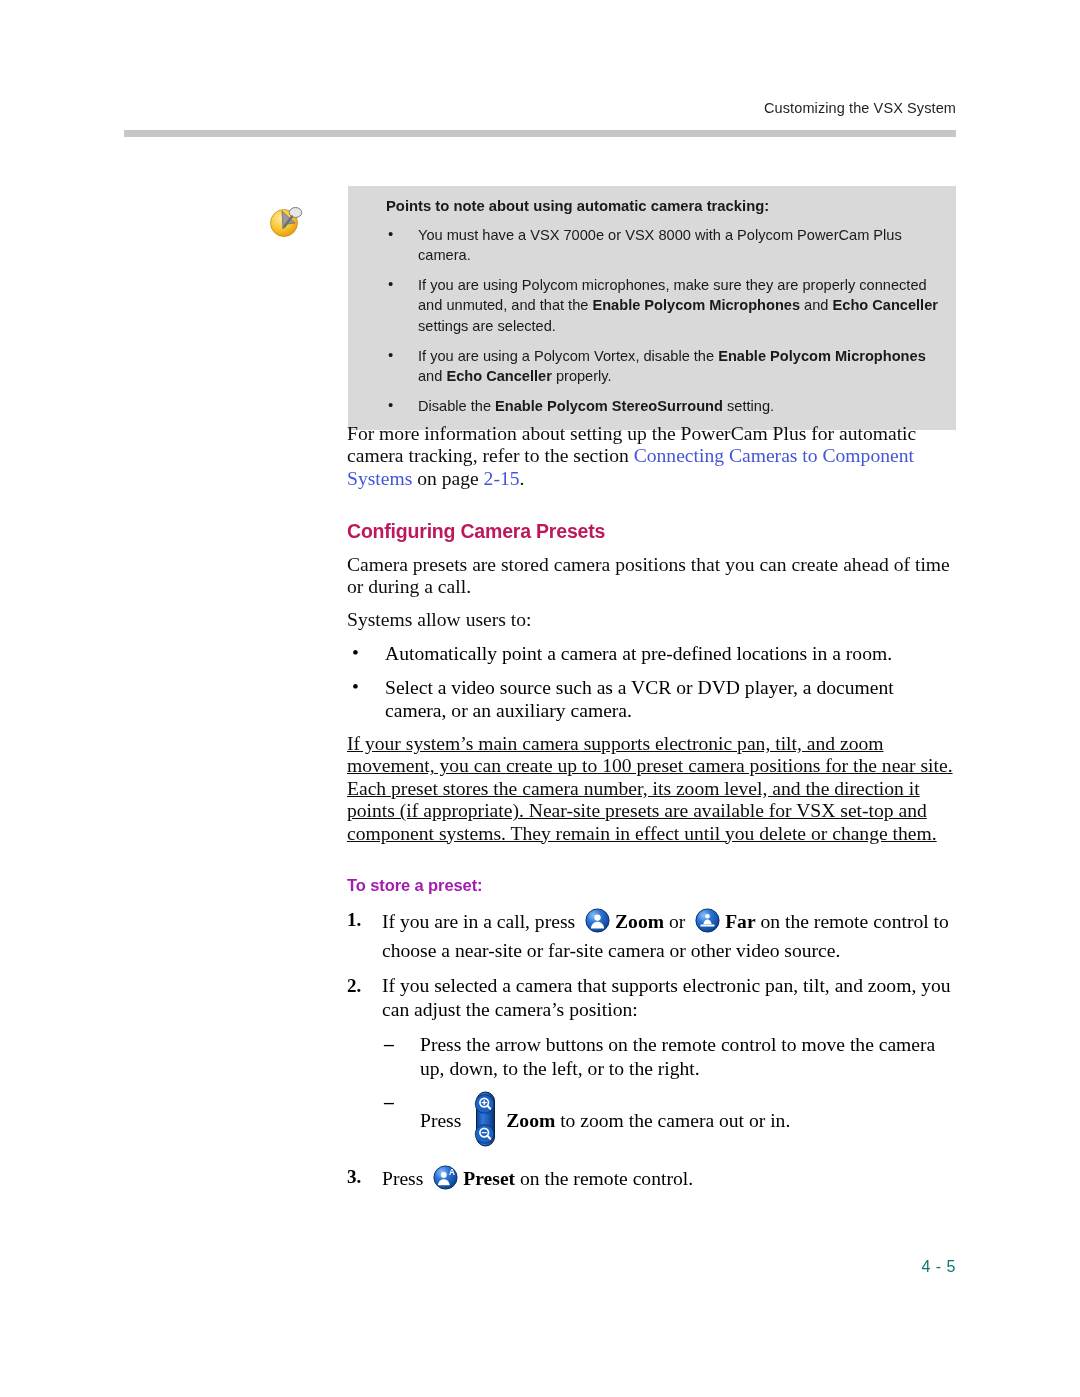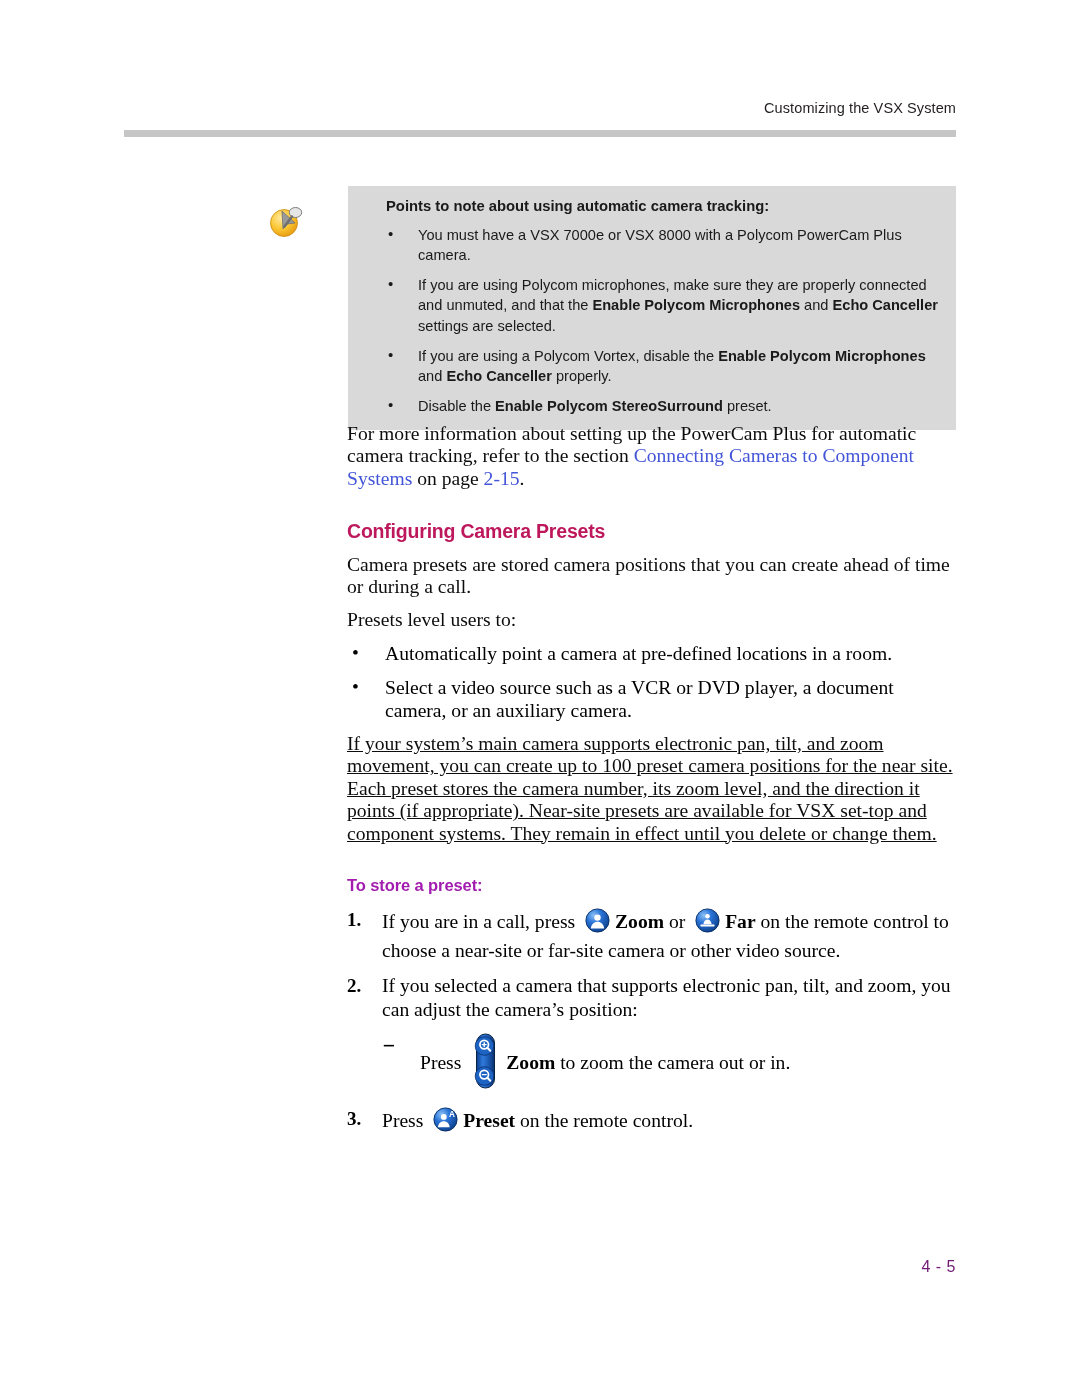--- a/index.html
+++ b/index.html
@@ -208,21 +208,21 @@
   }
 
   .page-num {
     position: absolute;
     left: 846px;
     top: 1258px;
     width: 110px;
     text-align: right;
     font-family: "Liberation Sans", "DejaVu Sans", sans-serif;
     font-size: 16px;
-    color: #701a75;
+    color: #0f766e;
     letter-spacing: 0.5px;
   }
 </style>
 </head>
 <body>
 
 <div class="page-header">Customizing the VSX System</div>
 <div class="header-rule"></div>
 
 <div class="note-wrap">
@@ -241,35 +241,35 @@
       <path d="M24 12.5 L16.5 22.5" stroke="#6e6e6e" stroke-width="2.4" stroke-linecap="round"></path>
     </svg>
   </div>
 
   <div class="note-box">
     <div class="note-title">Points to note about using automatic camera tracking:</div>
     <ul class="note-list">
         <li><span class="bullet">•</span><span>You must have a VSX 7000e or VSX 8000 with a Polycom PowerCam Plus camera.</span></li>
         <li><span class="bullet">•</span><span>If you are using Polycom microphones, make sure they are properly connected and unmuted, and that the </span><b>Enable Polycom Microphones</b><span> and </span><b>Echo Canceller</b><span> settings are selected.</span></li>
         <li><span class="bullet">•</span><span>If you are using a Polycom Vortex, disable the </span><b>Enable Polycom Microphones</b><span> and </span><b>Echo Canceller</b><span> properly.</span></li>
-        <li><span class="bullet">•</span><span>Disable the </span><b>Enable Polycom StereoSurround</b><span> preset.</span></li>
+        <li><span class="bullet">•</span><span>Disable the </span><b>Enable Polycom StereoSurround</b><span> setting.</span></li>
       </ul>
   </div>
 </div>
 
 <div class="body-col">
 
   <p class="body para-ref">
     <span>For more information about setting up the PowerCam Plus for automatic camera tracking, refer to the section </span><a class="xref" href="#">Connecting Cameras to Component Systems</a><span> on page </span><a class="xref" href="#">2-15</a><span>.</span>
   </p>
 
   <div class="sec-head">Configuring Camera Presets</div>
 
   <p class="body para-1">Camera presets are stored camera positions that you can create ahead of time or during a call.</p>
-  <p class="body para-2">Presets level users to:</p>
+  <p class="body para-2">Systems allow users to:</p>
 
   <ul class="body-list">
       <li><span class="bullet">•</span><span>Automatically point a camera at pre-defined locations in a room.</span></li>
       <li><span class="bullet">•</span><span>Select a video source such as a VCR or DVD player, a document camera, or an auxiliary camera.</span></li>
     </ul>
 
   <p class="body para-3">If your system’s main camera supports electronic pan, tilt, and zoom movement, you can create up to 100 preset camera positions for the near site. Each preset stores the camera number, its zoom level, and the direction it points (if appropriate). Near-site presets are available for VSX set-top and component systems. They remain in effect until you delete or change them.</p>
 
   <div class="sub-head">To store a preset:</div>
 
@@ -292,21 +292,21 @@
                   <stop offset="40%" stop-color="#2a74d8"></stop>
                   <stop offset="100%" stop-color="#0b3c86"></stop>
                 </radialGradient>
               </defs>
               <circle cx="12.5" cy="12.5" r="11.6" fill="url(#gf)" stroke="#062c63" stroke-width="0.9"></circle>
               <circle cx="12.5" cy="8.2" r="2.3" fill="#ffffff"></circle>
               <path d="M8.3 16.2 c0.5-3.2 2.2-4.8 4.2-4.8 s3.7 1.6 4.2 4.8 z" fill="#ffffff"></path>
               <rect x="5.4" y="16.6" width="14.2" height="1.9" rx="0.7" fill="#ffffff"></rect>
             </svg></span><b>Far</b><span> on the remote control to choose a near-site or far-site camera or other video source.</span></span></li>
       <li><span class="num">2.</span><span><span>If you selected a camera that supports electronic pan, tilt, and zoom, you can adjust the camera’s position:</span></span><ul class="substeps">
-          <li><span class="dash">–</span></li>
+          <li><span class="dash">–</span><span>Press the arrow buttons on the remote control to move the camera up, down, to the left, or to the right.</span></li>
           <li><span class="dash">–</span><span>Press </span><span class="icon-zoom"><svg width="27" height="56" viewBox="0 0 27 56">
                 <defs>
                   <linearGradient id="gz" x1="0" y1="0" x2="1" y2="0">
                     <stop offset="0%" stop-color="#0c3f8d"></stop>
                     <stop offset="35%" stop-color="#2f7adc"></stop>
                     <stop offset="65%" stop-color="#1d5cb5"></stop>
                     <stop offset="100%" stop-color="#0a2f6e"></stop>
                   </linearGradient>
                 </defs>
                 <rect x="4.5" y="1" width="18" height="54" rx="9" fill="url(#gz)" stroke="#062243" stroke-width="1"></rect>

